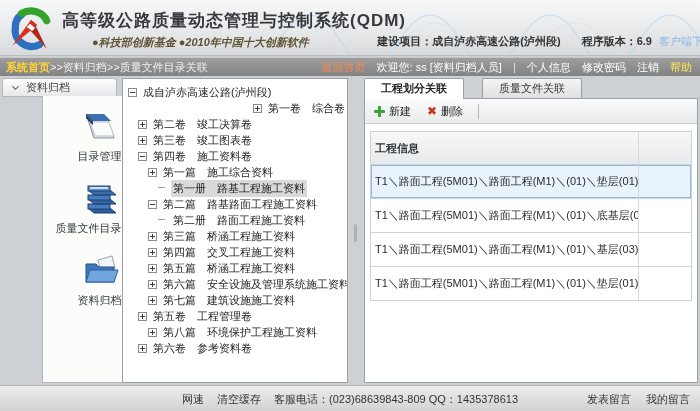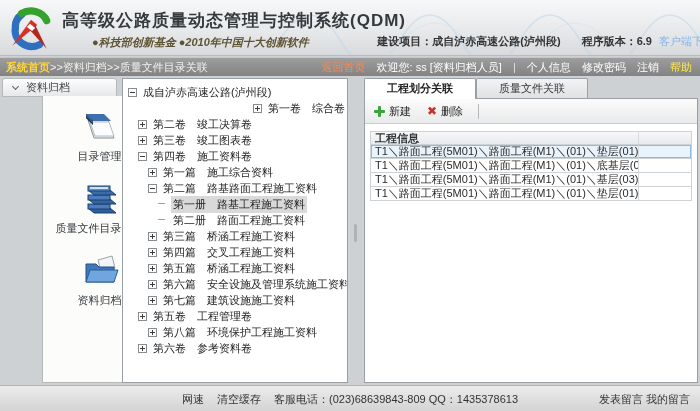--- a/index.html
+++ b/index.html
@@ -75,57 +75,57 @@
   .tnode.selected .tlab { background:#d9d9d9; }
 
   
   .split { position:absolute; left:350px; top:78px; width:12px; height:305px; cursor:col-resize; }
   .split .grip { position:absolute; left:4px; top:146px; width:3px; height:18px;
                  background:#aeb2b5; border-radius:2px; }
 
   
   .rpanel { position:absolute; left:364px; top:78px; width:334px; height:305px; }
   .tabs { position:relative; height:20px; }
-  .tab { display:inline-block; height:20px; line-height:19px; padding:0 22px;
+  .tab { display:inline-block; height:20px; line-height:19px; padding:0 16px;
          font-size:11px; color:#333; background:linear-gradient(180deg,#f2f3f4,#dfe1e3);
          border:1px solid #9aa0a4; border-bottom:none; border-radius:2px 2px 0 0;
-         margin-right:0; cursor:pointer; position:relative; }
+         margin-right:18px; cursor:pointer; position:relative; }
   .tab.active { background:#fff; font-weight:bold; color:#1e1e1e; z-index:2; height:21px; }
   .rbody { position:absolute; left:0; top:20px; width:334px; height:285px;
            background:#fff; border:1px solid #9aa0a4; }
   .rtool { height:25px; background:linear-gradient(180deg,#fbfbfb,#e9eaeb);
            border-bottom:1px solid #c9cccf; padding:3px 6px; display:flex; align-items:center; }
   .tbtn { display:inline-flex; align-items:center; font-size:11px; color:#222;
           margin-right:10px; cursor:pointer; padding:1px 3px; }
   .ico-plus { position:relative; width:11px; height:11px; margin-right:4px; }
   .ico-plus::before { content:''; position:absolute; left:0; top:4px; width:11px; height:3px;
                       background:#3aa33a; border-radius:1px; }
   .ico-plus::after { content:''; position:absolute; left:4px; top:0; width:3px; height:11px;
                      background:#3aa33a; border-radius:1px; }
   .ico-x { color:#cf2d24; font-size:12px; font-weight:bold; margin-right:4px; line-height:11px; }
   .tsep { width:1px; height:15px; background:#b7babc; margin-left:2px; }
   .grid { position:absolute; left:5px; top:32px; width:322px; }
-  .grow { display:flex; height:14px; border:1px solid #cdd2d6; border-top:none;
+  .grow { display:flex; height:34px; border:1px solid #cdd2d6; border-top:none;
           background:#fff; font-size:11px; color:#2b2b2b; align-items:center; cursor:pointer; }
   .grow.ghead { border-top:1px solid #cdd2d6; background:linear-gradient(180deg,#f6f7f8,#e7eaec);
                 font-weight:bold; color:#2f3438; cursor:default; }
   .gc1 { width:268px; padding-left:4px; border-right:1px solid #d6dadd; height:100%;
          display:flex; align-items:center; white-space:nowrap; overflow:hidden; }
   .gc2 { flex:1; height:100%; }
   .grow.sel { background:#e9f3fb; box-shadow:inset 0 0 0 1px #8fbbe2; }
 
   
   .ftr { position:absolute; left:0; top:385px; width:700px; height:26px;
          background:linear-gradient(180deg,#ececec,#d3d3d3); border-top:1px solid #b5b5b5;
          font-size:11px; color:#333; }
   .ftr .mid { position:absolute; left:0; right:0; top:6px; text-align:center; }
   .ftr .mid span { margin:0 5px; }
   .ftr .flink { cursor:pointer; }
   .ftr .right { position:absolute; right:10px; top:6px; }
-  .ftr .right span { cursor:pointer; }
+  .ftr .right span { margin-left:12px; cursor:pointer; }
 </style>
 </head>
 <body>
 
 <div class="app">
 
   <div class="hdr">
     <svg class="waves" viewBox="0 0 420 56">
       <path d="M0 40 Q 30 -10 60 40 T 120 40 T 180 40 T 240 40 T 300 40 T 360 40 T 420 40" fill="none" stroke="#bcd6ec" stroke-width="1.5"></path>
       <path d="M-20 44 Q 15 2 50 44 T 120 44 T 190 44 T 260 44 T 330 44 T 400 44" fill="none" stroke="#cfe2f1" stroke-width="1"></path>
@@ -221,27 +221,27 @@
       <span class="tlab">第三卷　竣工图表卷</span>
     </div>
       <div class="tnode" style="padding-left: 15px;">
       <span class="toggle"></span>
       <span class="tlab">第四卷　施工资料卷</span>
     </div>
       <div class="tnode" style="padding-left: 25px;">
       <span class="toggle plus"></span>
       <span class="tlab">第一篇　施工综合资料</span>
     </div>
-      <div class="tnode" style="padding-left: 25px;">
-      <span class="toggle"></span>
-      <span class="tlab">第二篇　路基路面工程施工资料</span>
-    </div>
       <div class="tnode selected" style="padding-left: 35px;">
       <span class="toggle leaf"></span>
       <span class="tlab">第一册　路基工程施工资料</span>
+    </div>
+      <div class="tnode" style="padding-left: 25px;">
+      <span class="toggle"></span>
+      <span class="tlab">第二篇　路基路面工程施工资料</span>
     </div>
       <div class="tnode" style="padding-left: 35px;">
       <span class="toggle leaf"></span>
       <span class="tlab">第二册　路面工程施工资料</span>
     </div>
       <div class="tnode" style="padding-left: 25px;">
       <span class="toggle plus"></span>
       <span class="tlab">第三篇　桥涵工程施工资料</span>
     </div>
       <div class="tnode" style="padding-left: 25px;">

